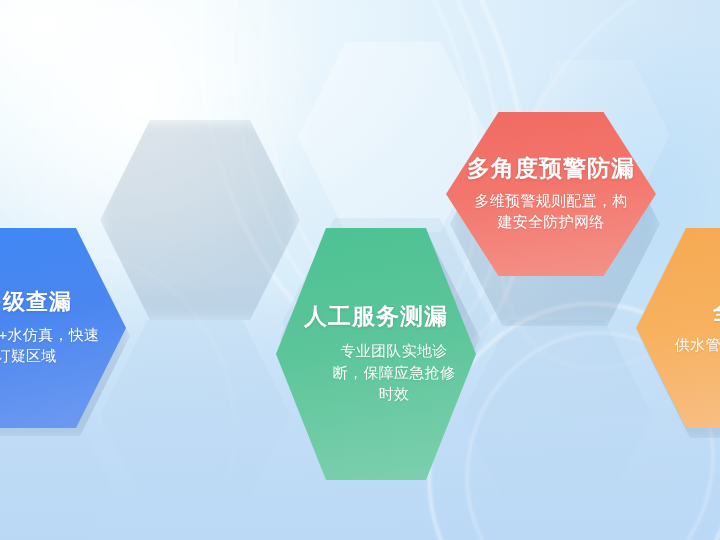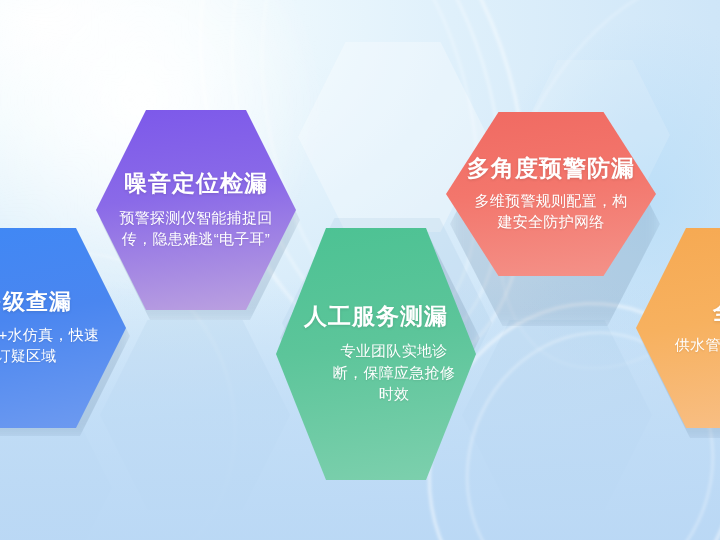--- a/index.html
+++ b/index.html
@@ -151,24 +151,20 @@
   <div class="shadow" id="sh-green"></div>
   <div class="shadow" id="sh-orange"></div>
   <div class="shadow" id="sh-purple"></div>
   <div class="shadow" id="sh-red"></div>
 
   <div class="hex" id="hex-blue">
     <div class="title">多级查漏</div>
     <div class="desc">区计量+水仿真，快速订疑区域</div>
   </div>
 
-  <div class="hex" id="hex-purple">
-    <div class="title">噪音定位检漏</div>
-    <div class="desc">预警探测仪智能捕捉回传，隐患难逃“电子耳”</div>
-  </div>
 
   <div class="hex" id="hex-green">
     <div class="title">人工服务测漏</div>
     <div class="desc">专业团队实地诊断，保障应急抢修时效</div>
   </div>
 
   <div class="hex" id="hex-red">
     <div class="title">多角度预警防漏</div>
     <div class="desc">多维预警规则配置，构建安全防护网络</div>
   </div>

